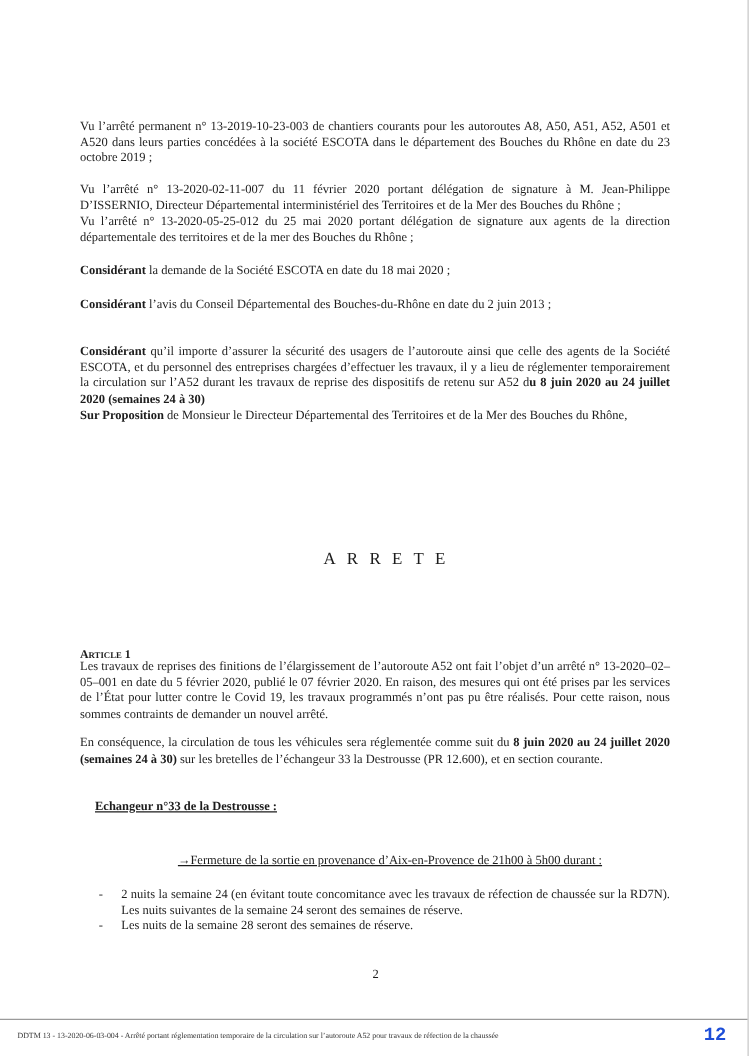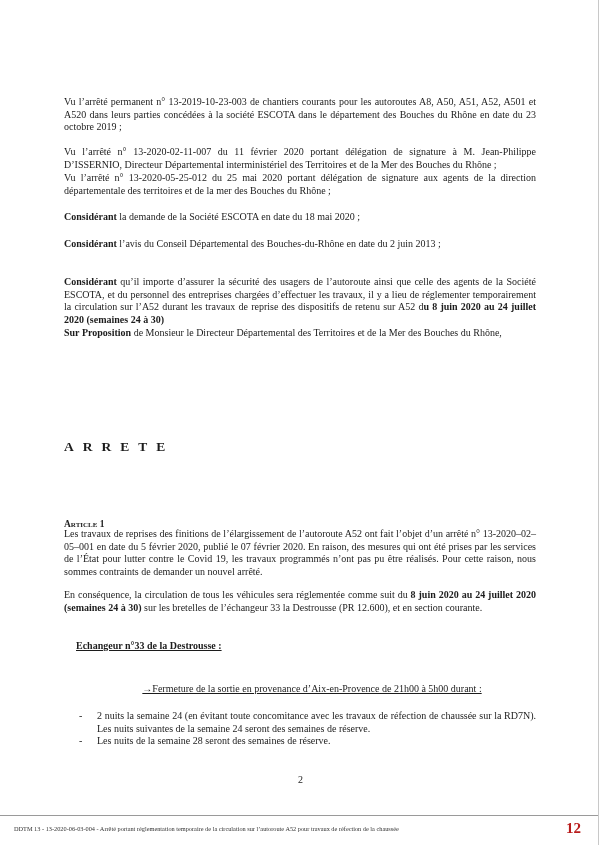--- a/index.html
+++ b/index.html
@@ -1,30 +1,30 @@
 <!DOCTYPE html>
 <html><head>
 <meta charset="utf-8">
 <style>
   html, body { margin: 0; padding: 0; background: #ffffff; }
   body { width: 601px; height: 845px; position: relative; overflow: hidden; font-family: "Liberation Serif", serif; color: #1c1c1c; }
   .right-border { position: absolute; top: 0; right: 2px; width: 1px; height: 845px; background: #c8c8c8; }
   .content { position: absolute; left: 64px; top: 0; width: 472px; font-size: 10px; line-height: 12.6px; text-align: justify; }
   .p { position: absolute; left: 0; width: 472px; margin: 0; }
   b { font-weight: bold; }
-  .title { position: absolute; left: 0; width: 472px; top: 441px; font-size: 13.5px; font-weight: bold; letter-spacing: 9px; }
+  .title { position: absolute; left: 12px; width: 472px; top: 441px; text-align: center; font-size: 13.5px; font-weight: normal; letter-spacing: 9px; }
   .article { position: absolute; left: 0; top: 506px; font-size: 9.5px; font-weight: bold; font-variant: small-caps; margin-top: 12px; }
   .underline { text-decoration: underline; margin-left: 12px; }
   .bullets { position: absolute; left: 0; width: 472px; top: 710px; margin: 0; padding: 0; list-style: none; }
   .bullets li { position: relative; padding-left: 33px; margin: 0; }
   .bullets li .dash { position: absolute; left: 15px; top: 0; }
   .page-num { position: absolute; left: 0; width: 601px; top: 774px; text-align: center; font-size: 10px; }
   .footer-line { position: absolute; left: 0; top: 815px; width: 598px; height: 1px; background: #9a9a9a; }
   .footer-text { position: absolute; left: 14px; top: 825px; font-size: 6.3px; color: #333; white-space: nowrap; }
-  .footer-num { position: absolute; right: 20px; top: 820px; font-size: 15px; font-weight: bold; color: #b91c1c; }
+  .footer-num { position: absolute; right: 20px; top: 820px; font-size: 15px; font-weight: bold; color: #1d4ed8; font-family: Liberation Mono, monospace; }
 </style>
 </head>
 <body>
 
 <div class="right-border"></div>
 
 <div class="content">
   <p class="p" style="top:96px">Vu l’arrêté permanent n° 13-2019-10-23-003 de chantiers courants pour les autoroutes A8, A50, A51, A52, A501 et A520 dans leurs parties concédées à la société ESCOTA dans le département des Bouches du Rhône en date du 23 octobre 2019 ;</p>
   <p class="p" style="top:146px">Vu l’arrêté n° 13-2020-02-11-007 du 11 février 2020 portant délégation de signature à M. Jean-Philippe D’ISSERNIO, Directeur Départemental interministériel des Territoires et de la Mer des Bouches du Rhône ;</p>
   <p class="p" style="top:172px">Vu l’arrêté n° 13-2020-05-25-012 du 25 mai 2020 portant délégation de signature aux agents de la direction départementale des territoires et de la mer des Bouches du Rhône ;</p>

